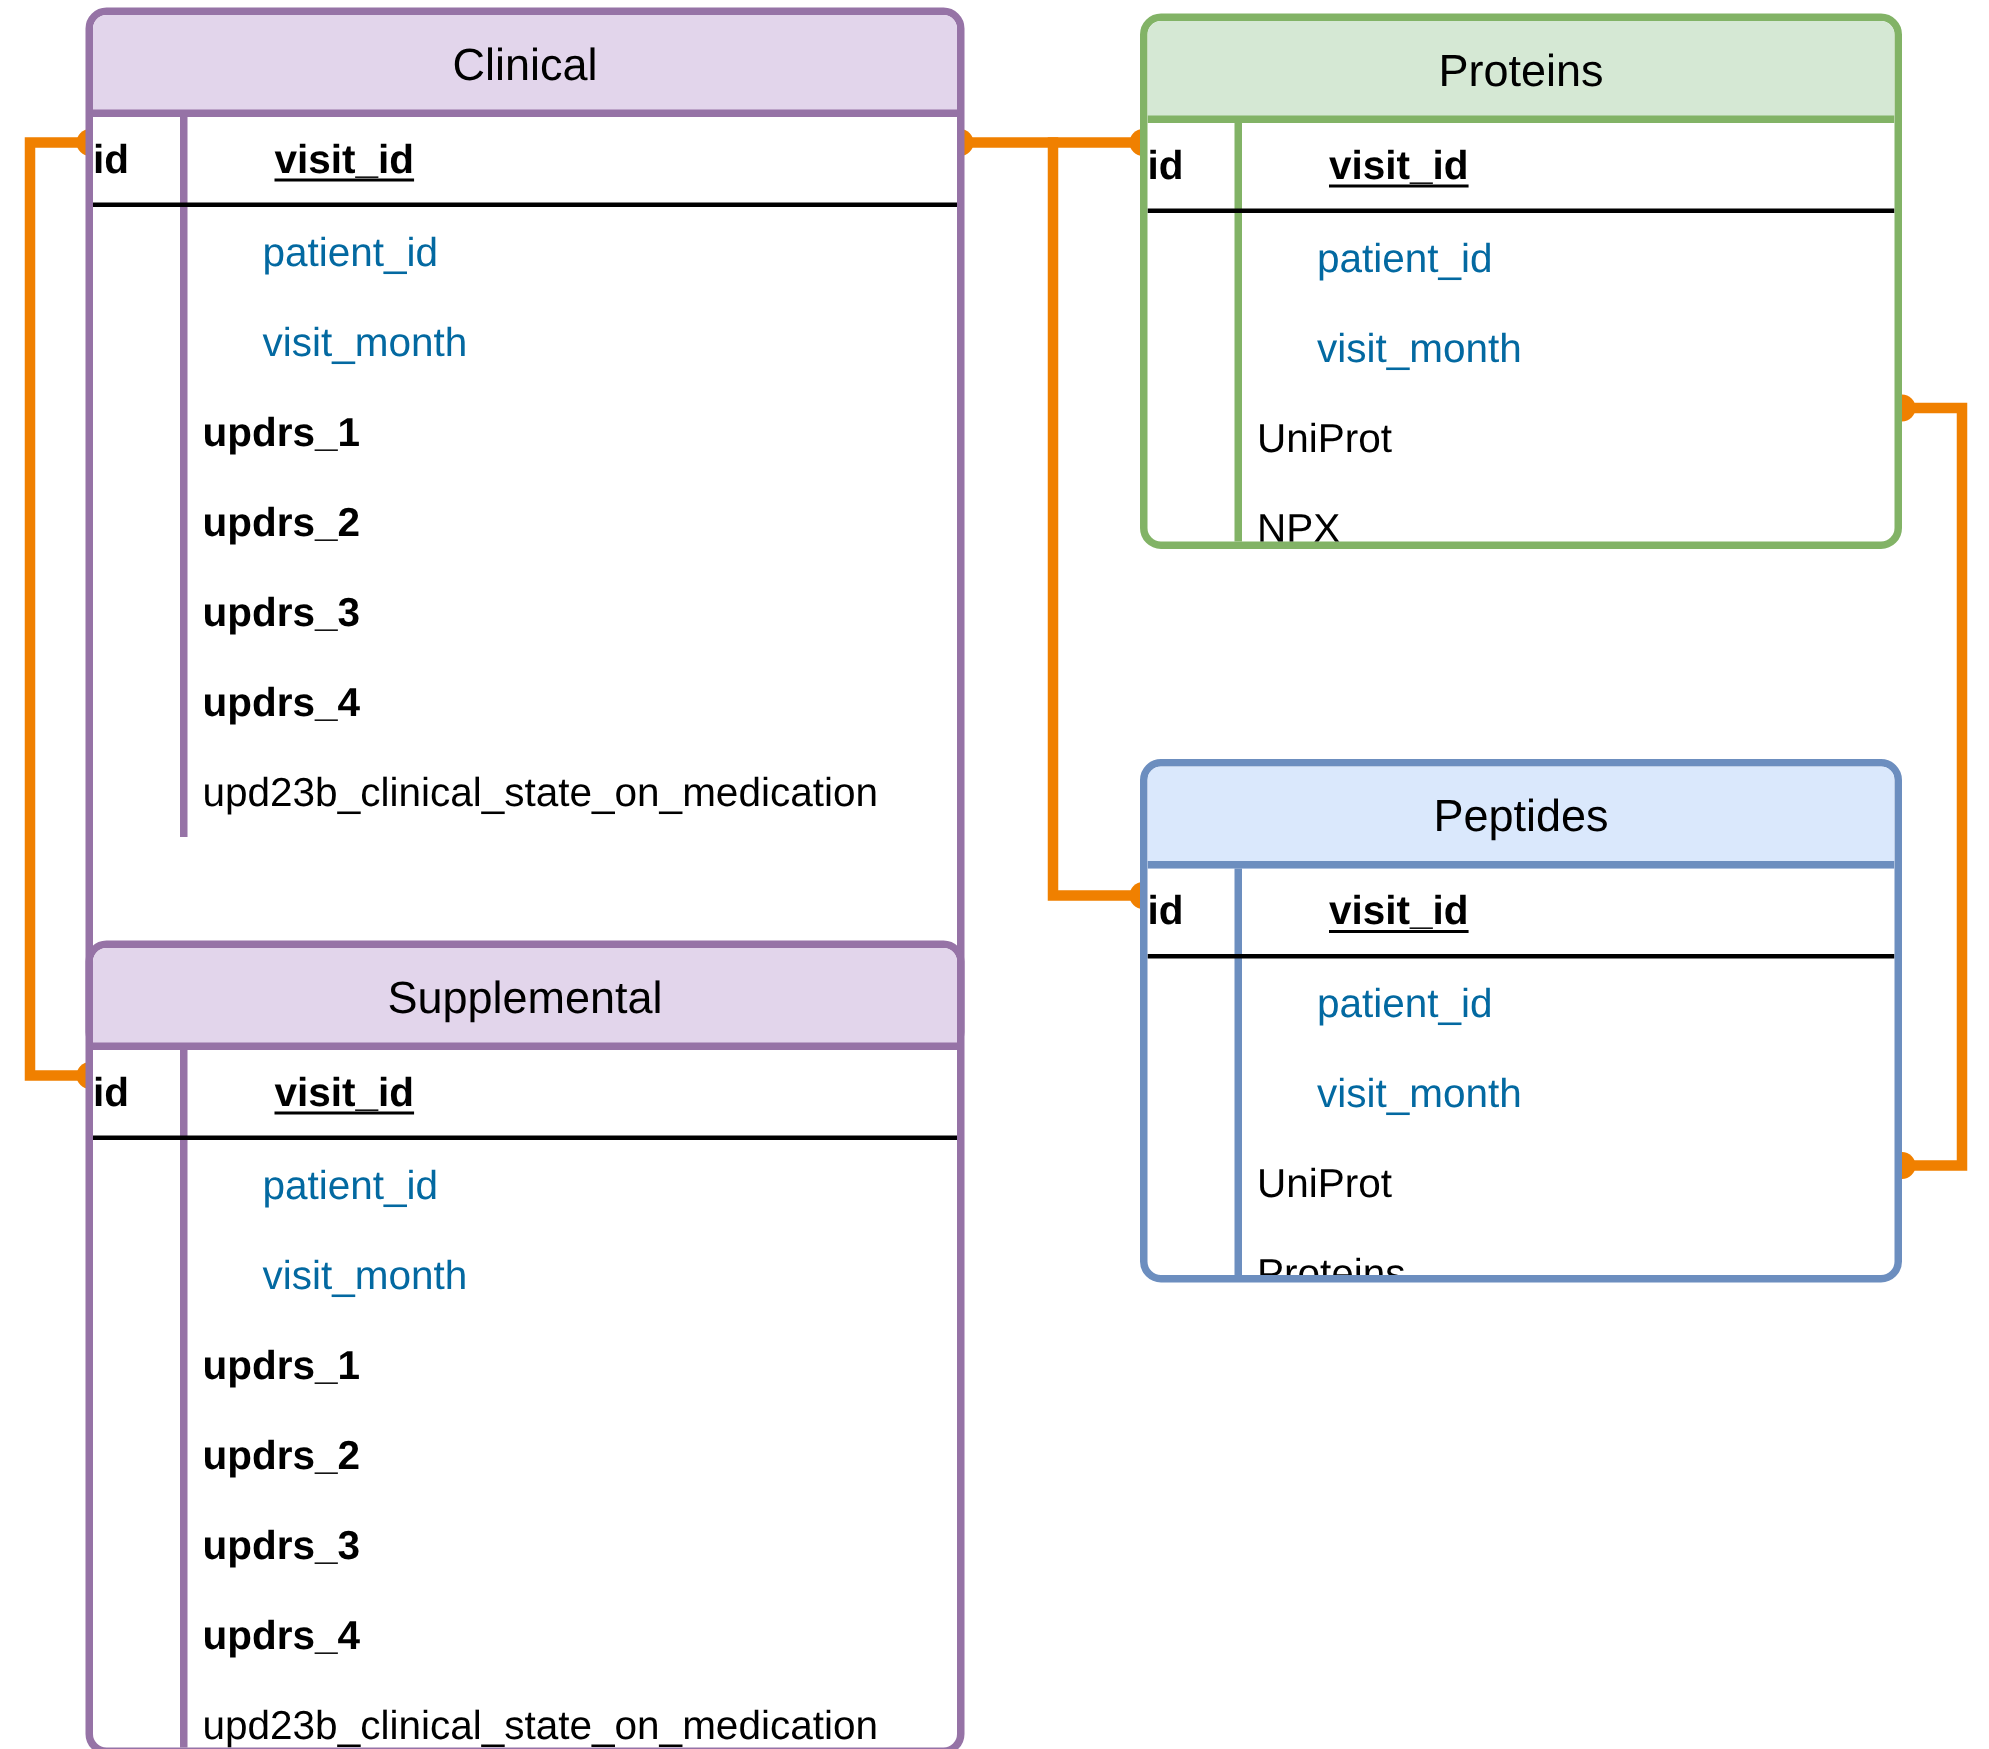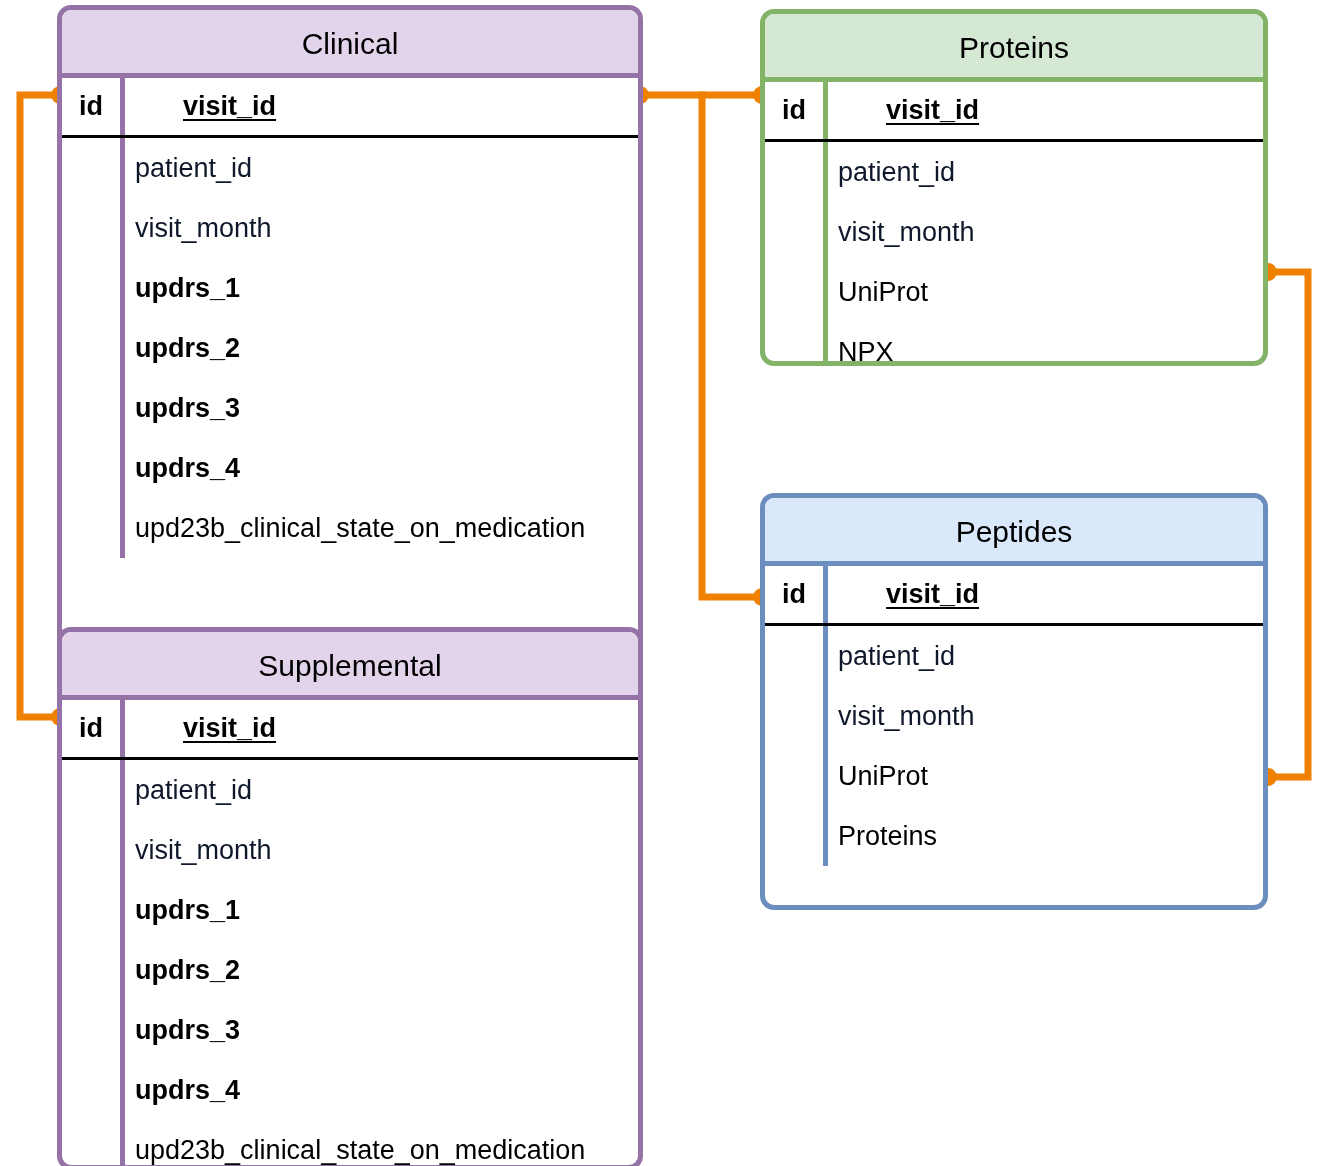--- a/index.html
+++ b/index.html
@@ -55,41 +55,40 @@
     display: flex;
     align-items: center;
     box-sizing: border-box;
   }
   .row.keyrow {
     border-bottom: 3px solid #000000;
   }
   .cell-id {
     width: 58px;
     flex: 0 0 58px;
-    text-align: center;
     font-size: 27px;
     font-weight: bold;
     color: #000000;
     box-sizing: border-box;
   }
   .cell-name {
     flex: 1 1 auto;
     padding-left: 15px;
     font-size: 27px;
     color: #000000;
     box-sizing: border-box;
     white-space: nowrap;
   }
   .cell-name.pk {
     font-weight: bold;
     text-decoration: underline;
     text-underline-offset: 4px;
     margin-left: 48px;
   }
-  .cell-name.muted { color: #0f172a; }
+  .cell-name.muted { color: #0369a1; margin-left: 40px; }
   .cell-name.strong { font-weight: bold; }
 
   
   .vdivider {
     position: absolute;
     top: 0;
     bottom: 0;
     left: 58px;
     width: 5px;
   }
@@ -235,21 +234,21 @@
         <div class="cell-id"></div>
         <div class="cell-name">UniProt</div>
       </div>
       <div class="row">
         <div class="cell-id"></div>
         <div class="cell-name">NPX</div>
       </div>
     </div>
   </div>
 
-  <div class="entity theme-blue" style="left:760px; top:493px; width:508px; height:417px;">
+  <div class="entity theme-blue" style="left:760px; top:506px; width:508px; height:349px;">
     <div class="entity-title">Peptides</div>
     <div class="entity-body">
       <div class="vdivider"></div>
 
       <div class="row keyrow">
         <div class="cell-id">id</div>
         <div class="cell-name pk">visit_id</div>
       </div>
       <div class="row">
         <div class="cell-id"></div>

